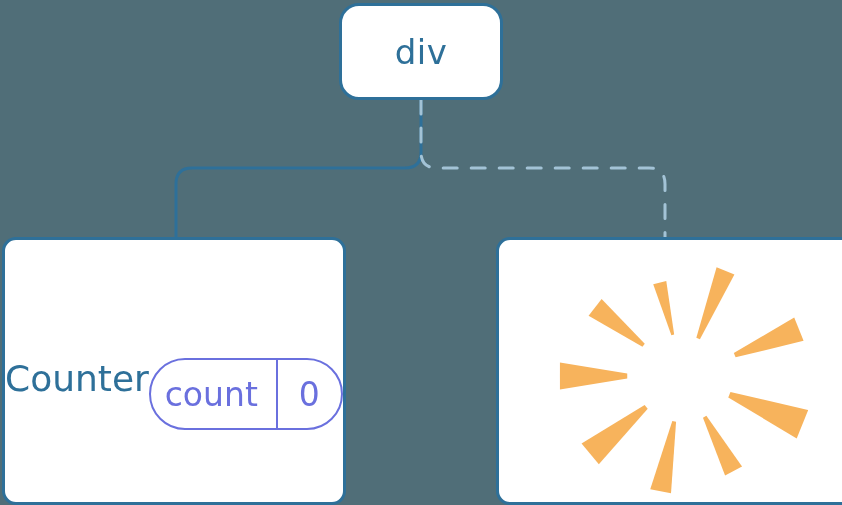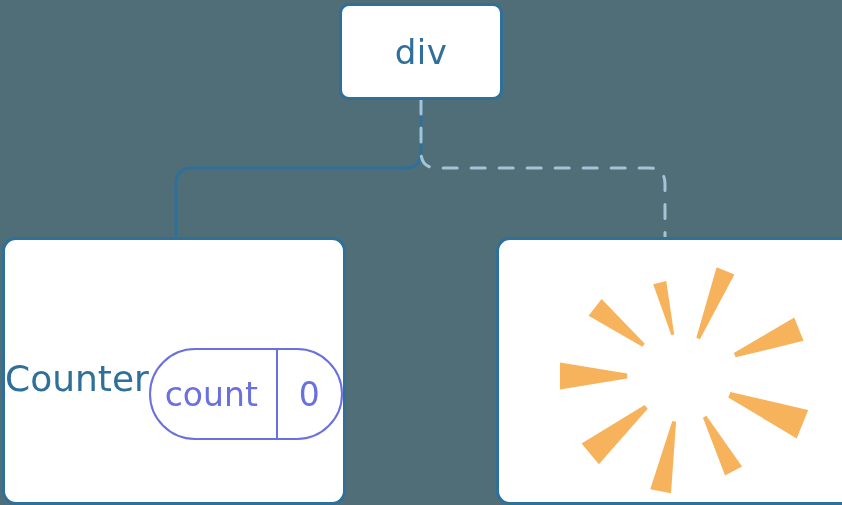--- a/index.html
+++ b/index.html
@@ -24,21 +24,21 @@
     width: 842px;
     height: 505px;
     pointer-events: none;
   }
 
   
   .node {
     position: absolute;
     background: #ffffff;
     border: 3px solid #2e7099;
-    border-radius: 10px;
+    border-radius: 20px;
     box-sizing: border-box;
   }
 
   .node-div {
     left: 339px;
     top: 3px;
     width: 164px;
     height: 97px;
     display: flex;
     align-items: center;
@@ -80,21 +80,21 @@
     justify-content: center;
     overflow: hidden;
   }
 
   
   .state-pill {
     display: flex;
     align-items: stretch;
     border: 2px solid #6a70de;
     border-radius: 999px;
-    height: 92px;
+    height: 72px;
     box-sizing: border-box;
     overflow: hidden;
   }
   .state-pill .pill-key,
   .state-pill .pill-val {
     display: flex;
     align-items: center;
     justify-content: center;
     color: #6a70de;
     font-size: 33px;

